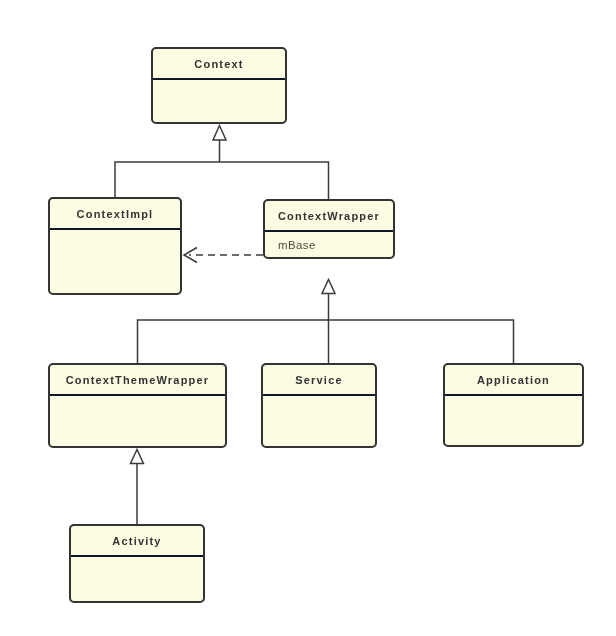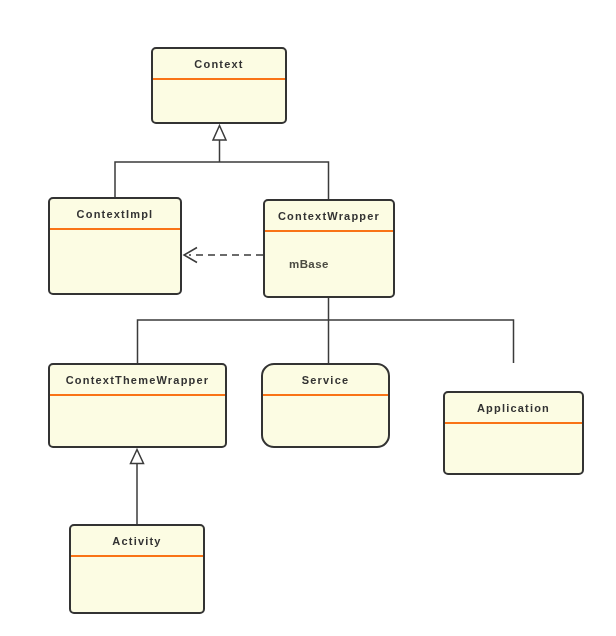--- a/index.html
+++ b/index.html
@@ -28,47 +28,46 @@
     background: #FCFCE3;
     border: 2px solid #333333;
     border-radius: 5px;
     display: flex;
     flex-direction: column;
     box-sizing: border-box;
   }
   .class-title {
     height: 29px;
     flex: 0 0 29px;
-    border-bottom: 2px solid #f97316;
+    border-bottom: 2px solid #0f172a;
     display: flex;
     align-items: center;
     justify-content: center;
     font-size: 11px;
     font-weight: bold;
     letter-spacing: 1.2px;
     color: #333333;
   }
   .class-body {
     flex: 1 1 auto;
     display: flex;
     align-items: center;
-    padding-left: 24px;
+    padding-left: 13px;
     font-size: 11.5px;
     letter-spacing: 0.4px;
     color: #4b4b42;
-    font-weight: bold;
   }
   
   #box-context            { left:151px; top:47px;  width:136px; height:77px; }
   #box-contextimpl        { left:48px;  top:197px; width:134px; height:98px; }
-  #box-contextwrapper     { left:263px; top:199px; width:132px; height:99px; }
+  #box-contextwrapper     { left:263px; top:199px; width:132px; height:60px; }
   #box-contextthemewrapper{ left:48px;  top:363px; width:179px; height:85px;text-align:right; }
-  #box-service            { left:261px; top:363px; width:129px; height:85px;border-radius:13px; }
-  #box-application        { left:443px; top:363px; width:141px; height:84px;margin-top:28px; }
-  #box-activity           { left:69px;  top:524px; width:136px; height:90px; }
+  #box-service            { left:261px; top:363px; width:116px; height:85px; }
+  #box-application        { left:443px; top:363px; width:141px; height:84px; }
+  #box-activity           { left:69px;  top:524px; width:136px; height:79px; }
 
   .edge { stroke: #3b3b3b; stroke-width: 1.5; fill: none; }
   .arrowhead { fill: #ffffff; stroke: #3b3b3b; stroke-width: 1.5; }
   .dep-head { fill: none; stroke: #3b3b3b; stroke-width: 1.5; }
 </style>
 </head>
 <body>
 
 <div class="canvas">
 

